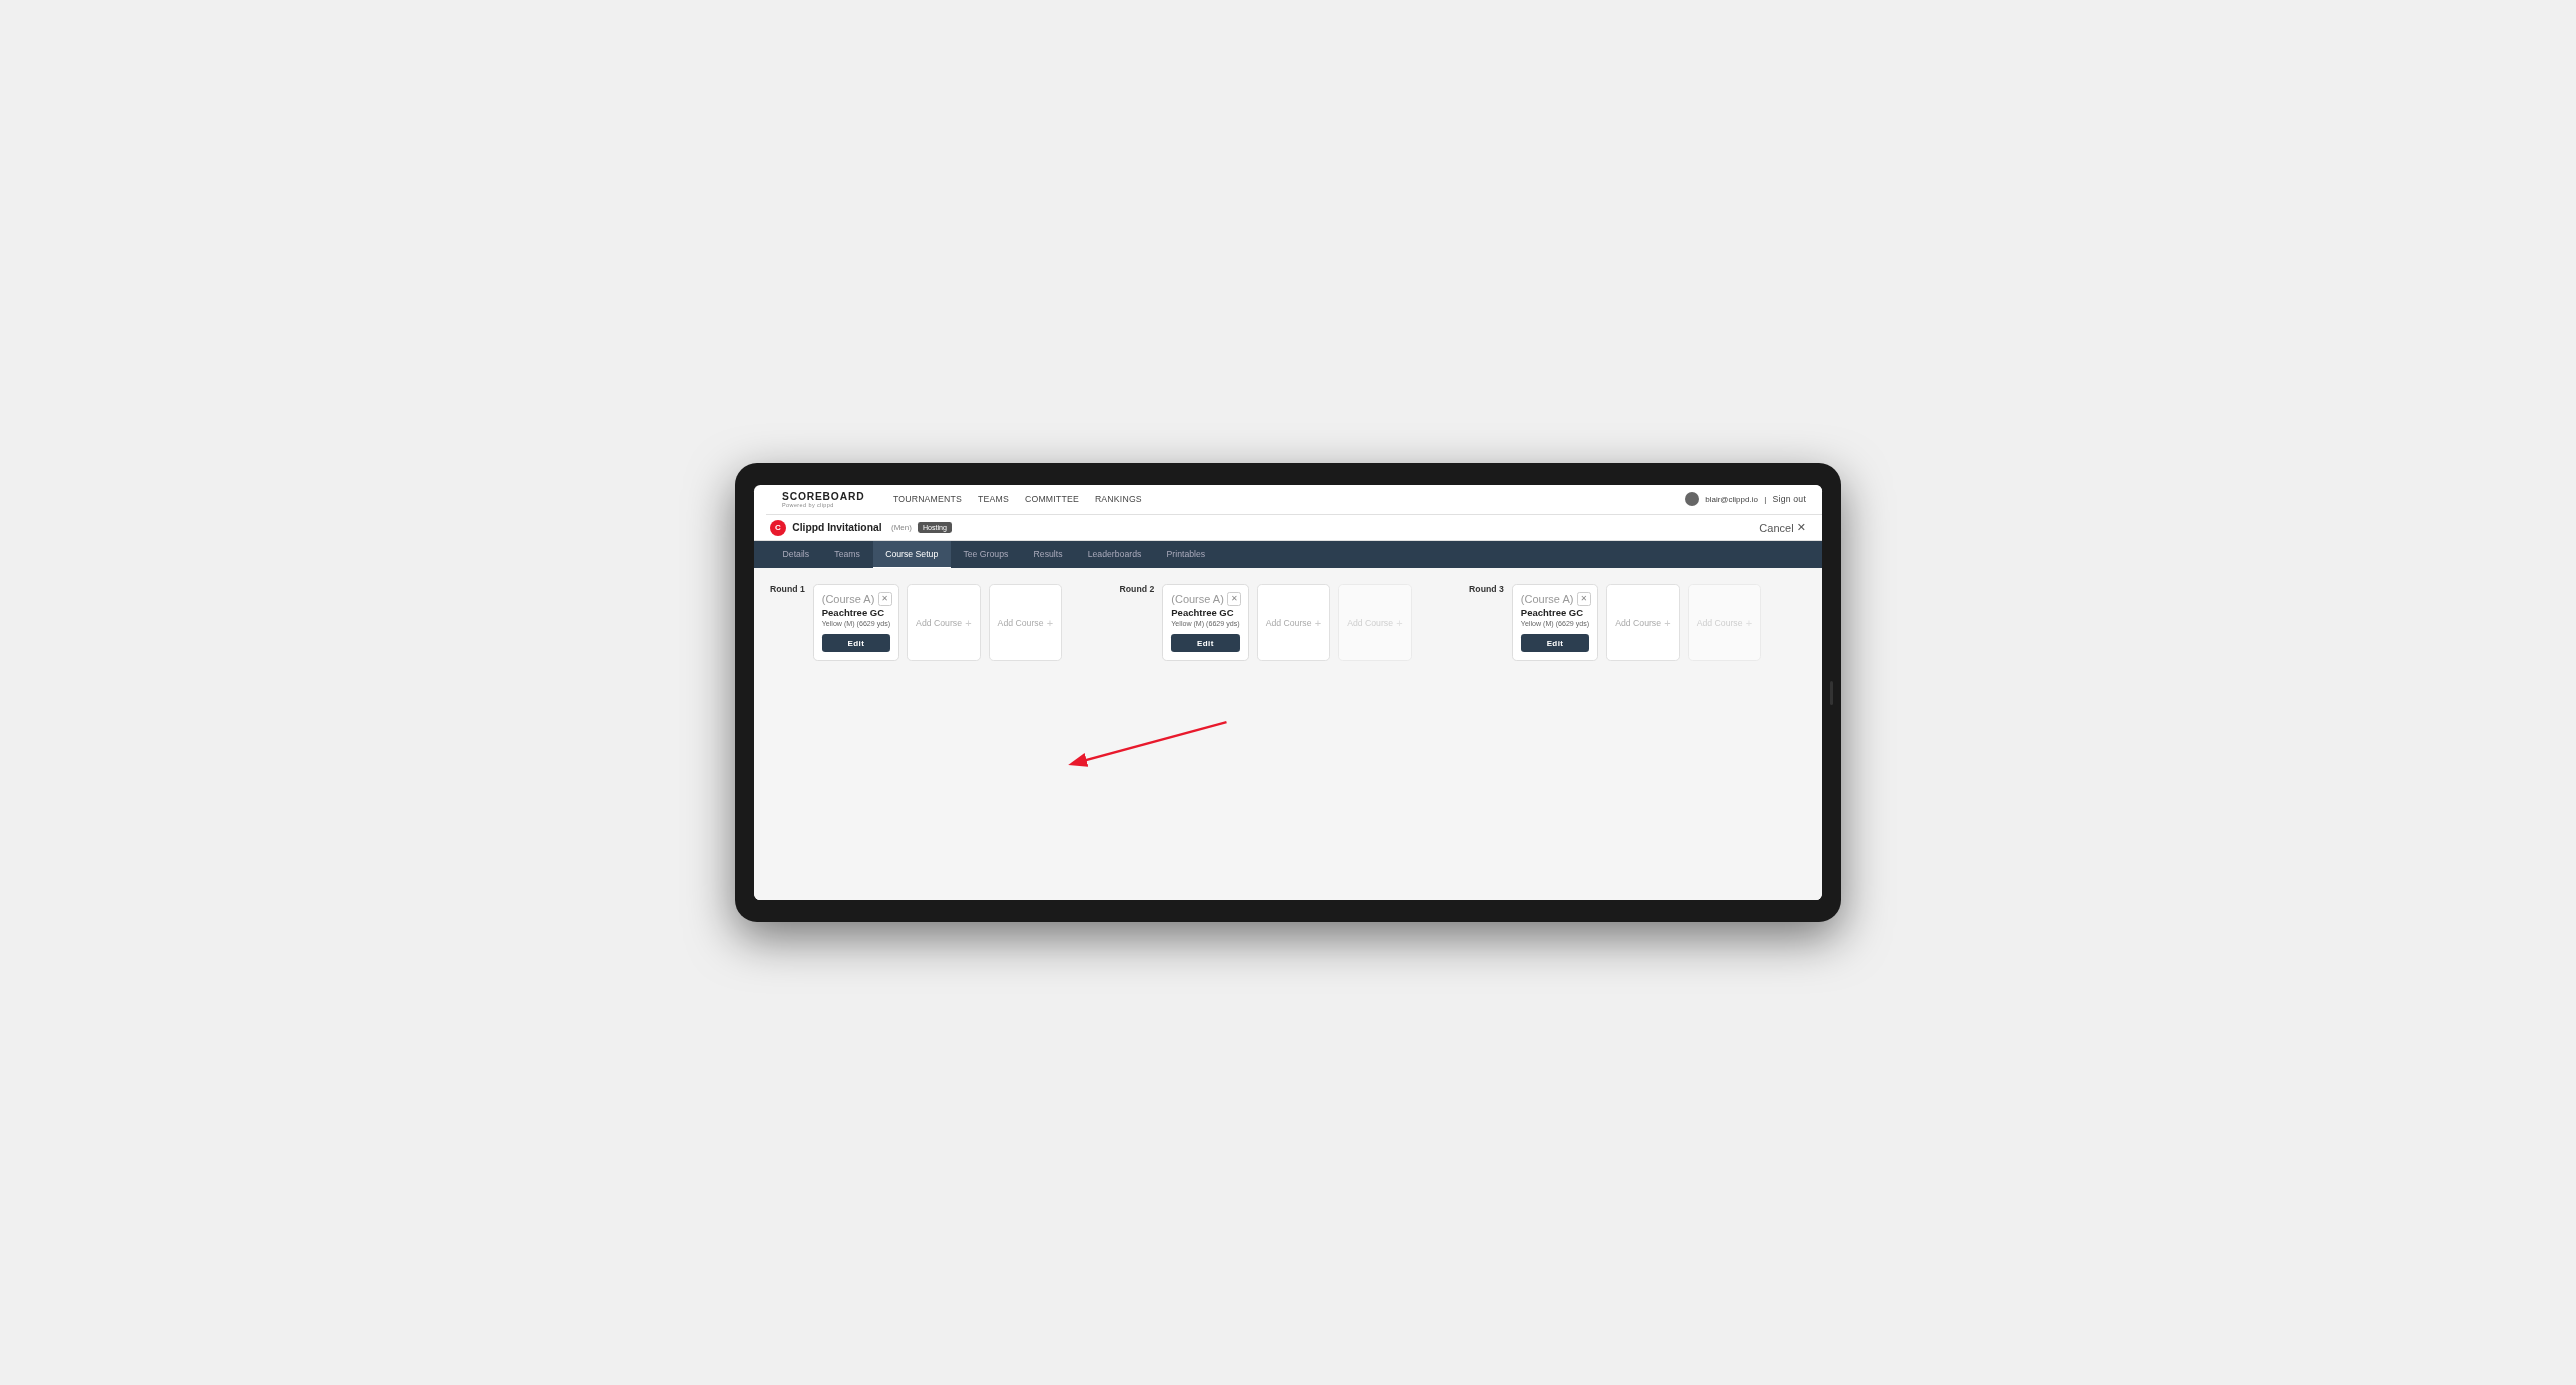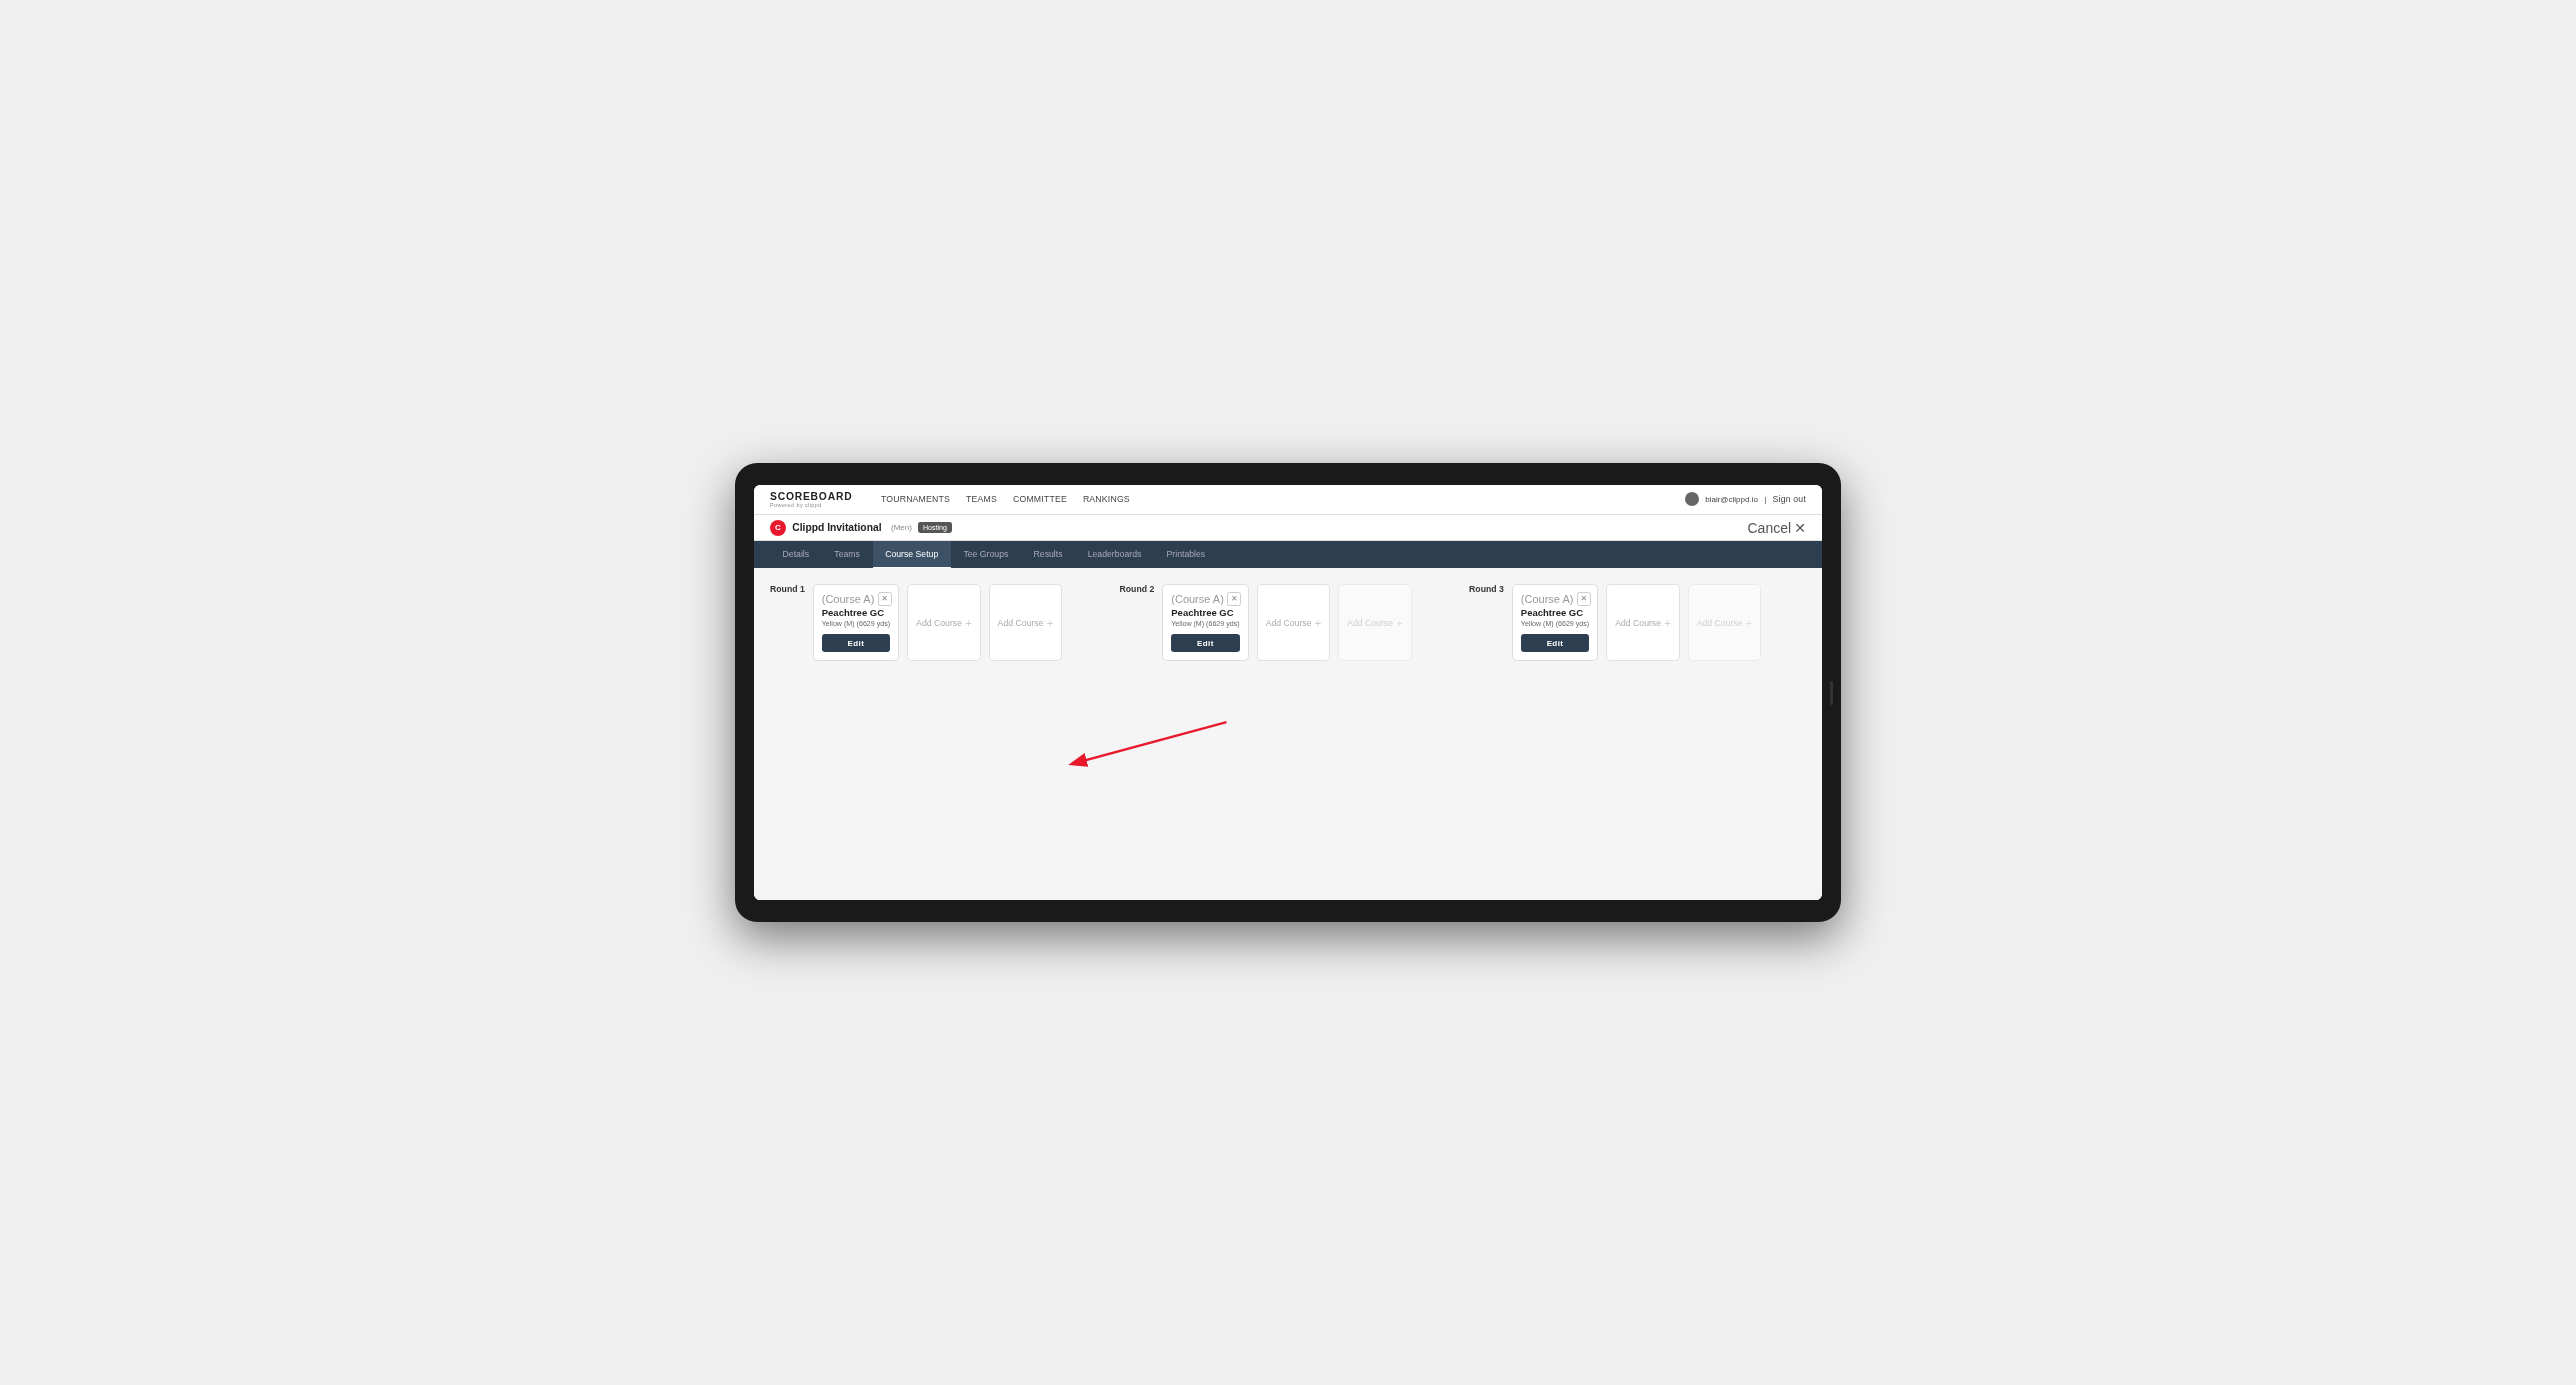--- a/index.html
+++ b/index.html
@@ -49,20 +49,21 @@
     }
 
     
     .top-nav {
       background: #fff;
       border-bottom: 0.8px solid #e0e0e0;
       padding: 6.3px 16px;
       display: flex;
       align-items: center;
       gap: 19px;
+      margin-left: 12px;
     }
 
     .logo-area {
       display: flex;
       flex-direction: column;
       margin-right: 9.5px;
     }
 
     .logo-scoreboard {
       font-size: 10.3px;
@@ -151,21 +152,21 @@
 
     .hosting-badge {
       background: #555;
       color: #fff;
       font-size: 7.1px;
       padding: 1.6px 4.7px;
       border-radius: 2.4px;
     }
 
     .cancel-btn {
-      font-size: 14px;
+      font-size: 11px;
       color: #555;
       cursor: pointer;
       display: flex;
       align-items: center;
       gap: 3.2px;
     }
 
     
     .tabs-bar {
       background: #2c3e50;

